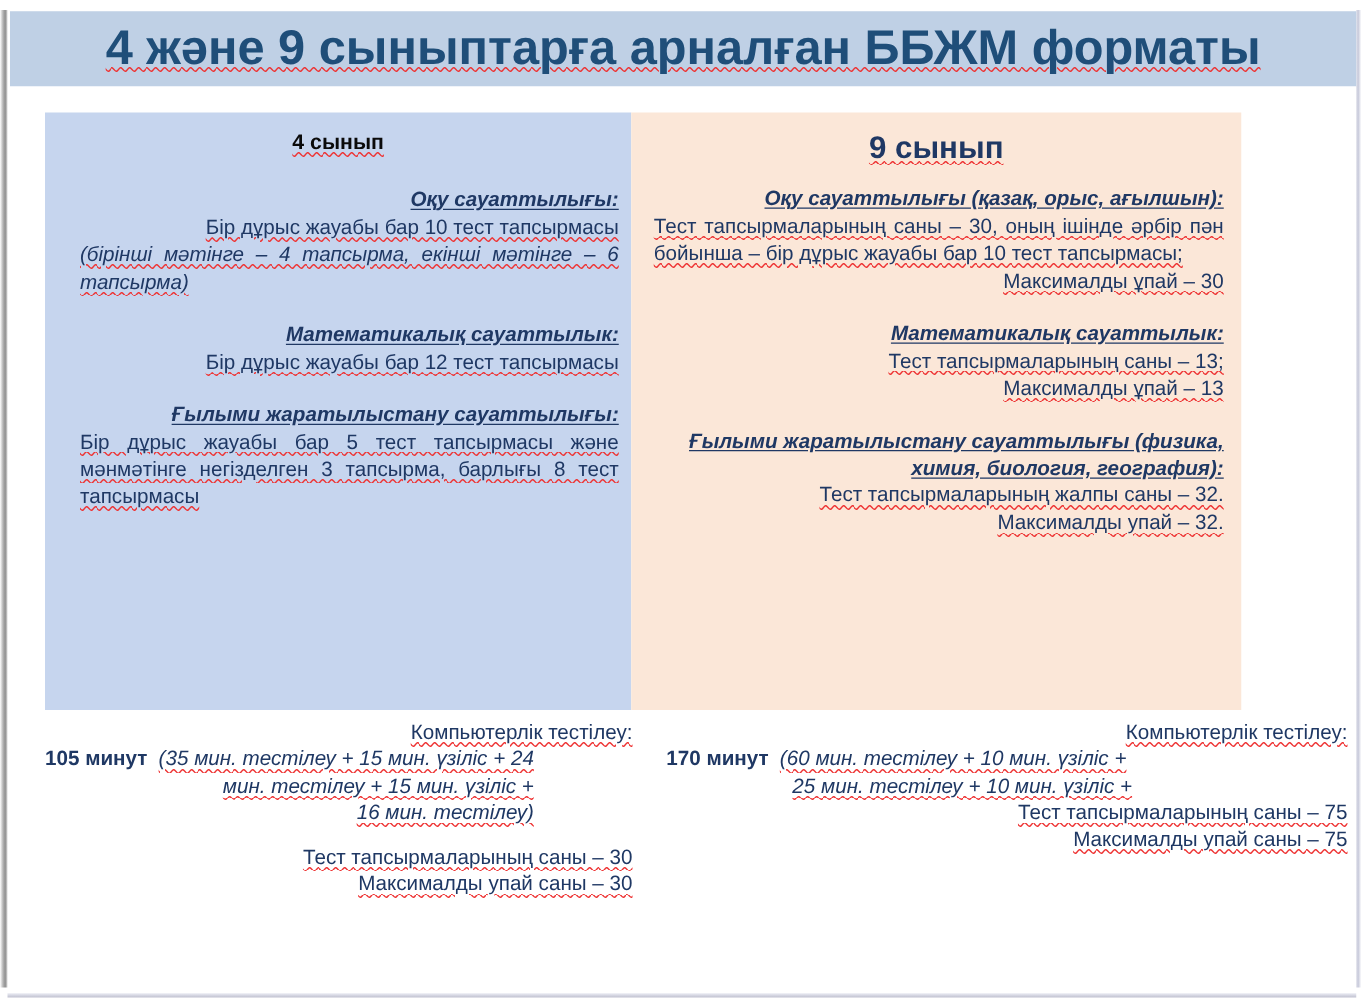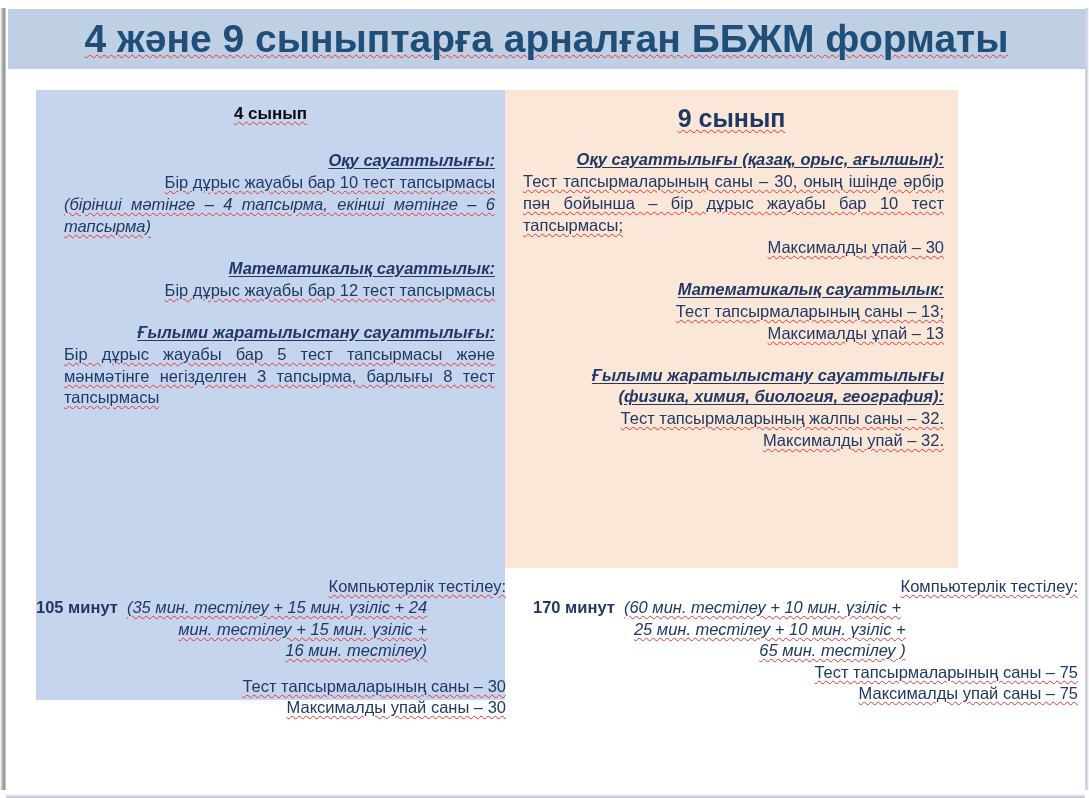--- a/index.html
+++ b/index.html
@@ -65,27 +65,27 @@
     text-decoration-color: #e33;
     text-decoration-thickness: 1px;
     text-underline-offset: 2px;
     text-align: right;
   }
 
   
   .panel-left {
     position: absolute;
     left: 36px; top: 90px;
-    width: 469px; height: 610px;
+    width: 469px; height: 478px;
     background: #C6D5EE;
   }
   .panel-right {
     position: absolute;
     left: 505px; top: 90px;
-    width: 453px; height: 478px;
+    width: 488px; height: 478px;
     background: #FBE7D8;
   }
 
   .col-head-left {
     text-align: center;
     font-size: 17px;
     font-weight: bold;
     color: #0B0B0B;
     margin-top: 14px;
   }
@@ -237,20 +237,19 @@
     <div class="para indent-1 wavy">Максималды упай саны – 30</div>
   </div>
 
   <div class="bottom-right">
     <div class="b-head wavy">Компьютерлік тестілеу:</div>
     <div class="dur-row">
       <span class="dur-label">170 минут</span>
       <span class="dur-body">
         <span class="wavy">(60 мин. тестілеу + 10 мин. үзіліс +</span>
         <span class="cont wavy">25 мин. тестілеу + 10 мин. үзіліс +</span>
-        <span class="cont2 wavy">65 мин. тестілеу )</span>
       </span>
     </div>
     <div class="para wavy">Тест тапсырмаларының саны – 75</div>
     <div class="para wavy">Максималды упай саны – 75</div>
   </div>
 
 </div>
 
 </body></html>

